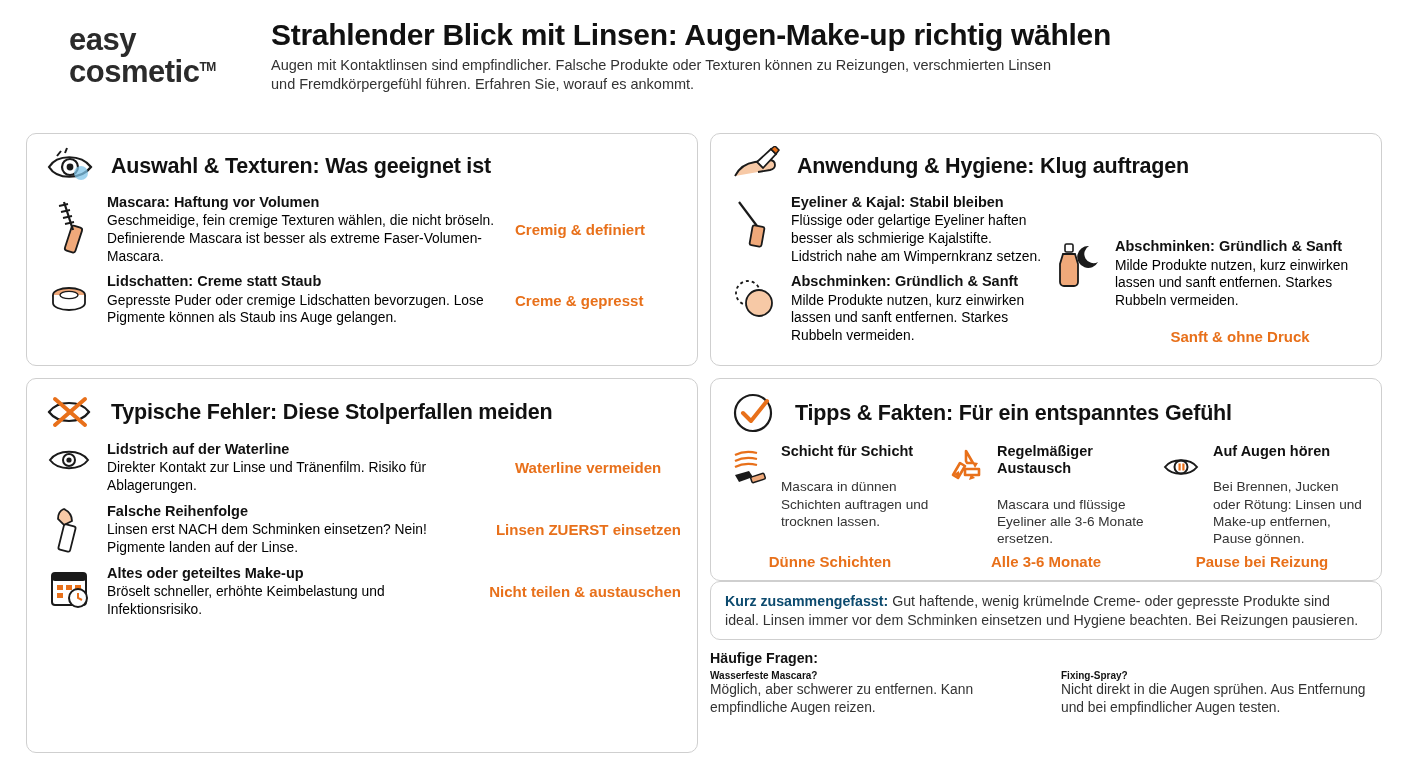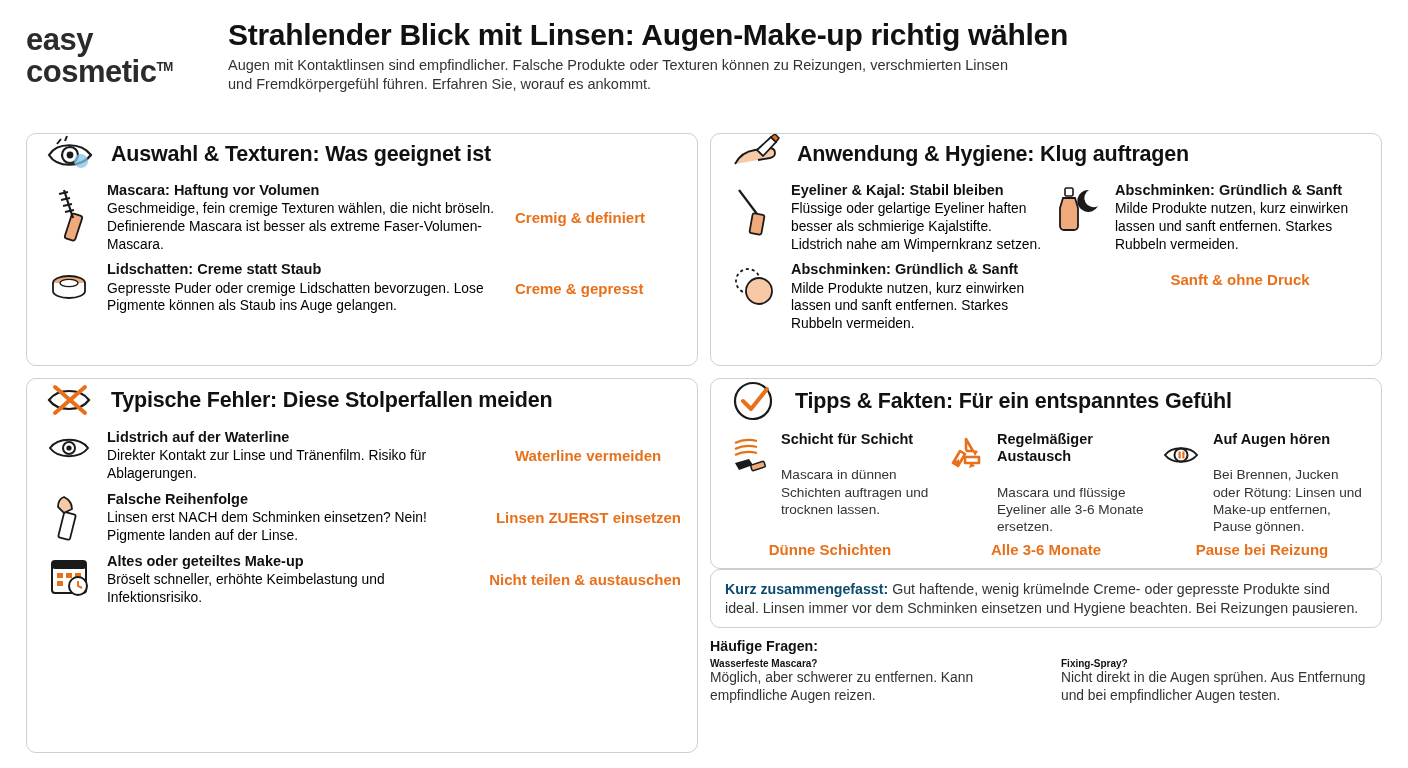--- a/index.html
+++ b/index.html
@@ -6,21 +6,21 @@
   html, body {
     width: 1408px; height: 768px;
     background: #ffffff;
     font-family: "Liberation Sans", sans-serif;
     color: #1a1a1a;
     overflow: hidden;
   }
   .page { position: relative; width: 1408px; height: 768px; padding: 0; }
 
   
-  .header { display: flex; align-items: flex-start; padding: 18px 26px 8px 26px; }
+  .header { display: flex; align-items: flex-start; padding: 18px 26px 8px 26px; margin-left: 43px; }
   .logo { width: 196px; flex: 0 0 196px; padding-top: 6px; }
   .logo-line1 { font-size: 31px; font-weight: bold; letter-spacing: -0.5px; color: #2b2b2b; line-height: 1.02; }
   .logo-line2 { font-size: 31px; font-weight: bold; letter-spacing: -0.5px; color: #2b2b2b; line-height: 1.02; position: relative; display: inline-block; }
   .logo-tm { font-size: 12px; font-weight: bold; vertical-align: super; }
   .header-text { flex: 1; padding-left: 6px; }
   .main-title { font-size: 30px; font-weight: bold; color: #111; letter-spacing: -0.3px; line-height: 1.12; }
   .main-sub { font-size: 14.5px; color: #333; line-height: 1.32; margin-top: 4px; max-width: 800px; }
 
   
   .grid {
@@ -28,27 +28,27 @@
     width: 1356px; height: 620px;
     display: grid;
     grid-template-columns: 672px 672px;
     grid-template-rows: 233px auto;
     column-gap: 12px; row-gap: 12px;
   }
   .card {
     border: 1.4px solid #cfcfcf;
     border-radius: 10px;
     background: #fff;
-    padding: 0 16px 10px 16px;
+    padding: 12px 16px 10px 16px;
     position: relative;
   }
   .card-head { display: flex; align-items: center; gap: 12px; margin-bottom: 8px; }
   .card-title { font-size: 21.5px; font-weight: bold; color: #111; letter-spacing: -0.2px; }
 
-  .row { display: flex; gap: 10px; }
+  .row { display: flex; gap: 10px; align-items: flex-end; }
   .col { flex: 1; }
 
   .item { display: flex; gap: 10px; margin-bottom: 8px; }
   .item-icon { flex: 0 0 54px; display: flex; align-items: flex-start; justify-content: center; padding-top: 2px; }
   .item-body { flex: 1; }
   .item-title { font-size: 14.5px; font-weight: bold; color: #111; line-height: 1.2; }
   .item-text { font-size: 13.8px; color: #000000; line-height: 1.28; margin-top: 1px; }
   .tag { color: #e8701a; font-weight: bold; font-size: 15px; white-space: nowrap; }
   .tag-cell { flex: 0 0 170px; display: flex; align-items: center; justify-content: flex-start; padding-left: 4px; }
 

